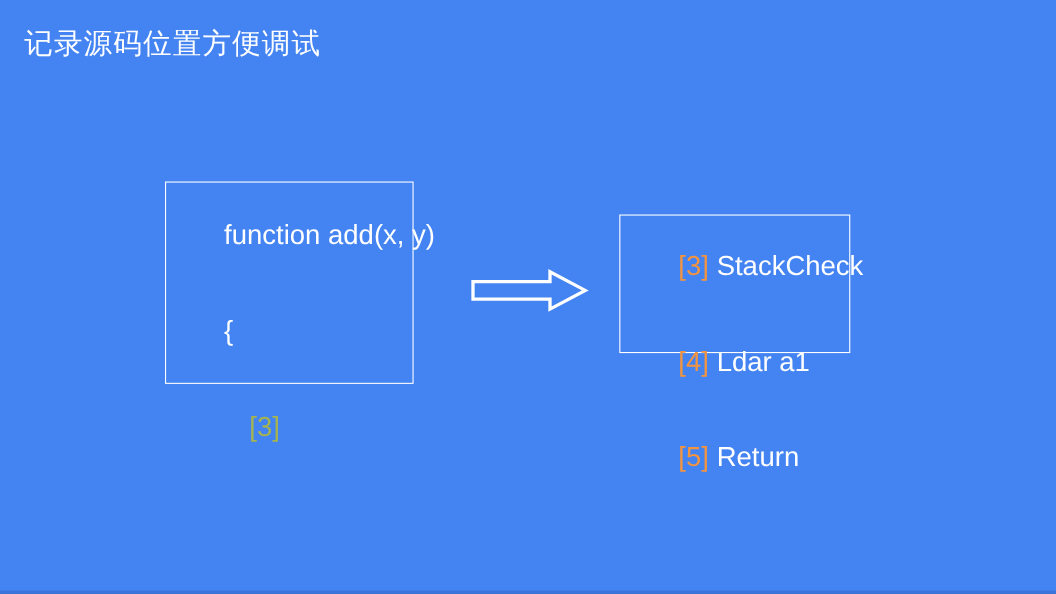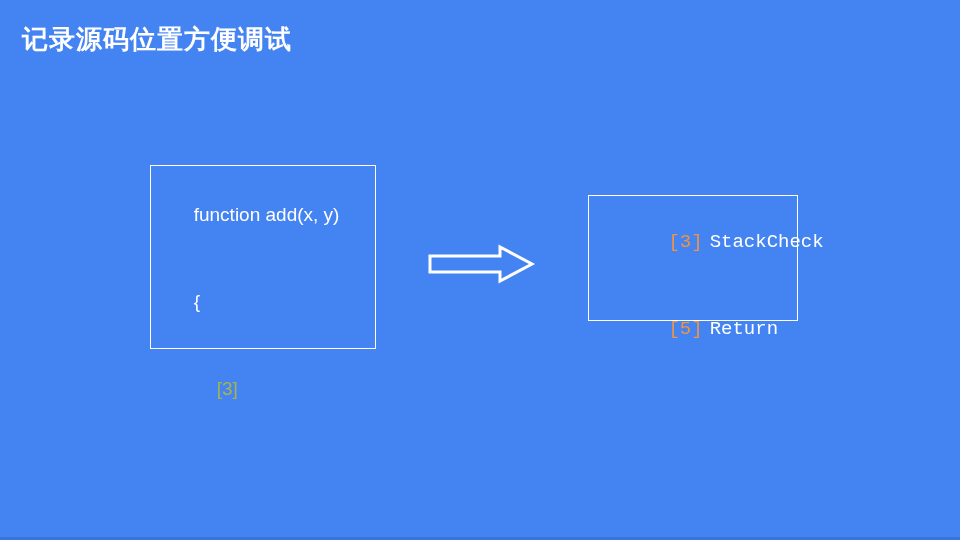--- a/index.html
+++ b/index.html
@@ -14,47 +14,46 @@
     background: var(--background, #4383f2);
     font-family: "Liberation Sans", sans-serif;
     overflow: hidden;
   }
   .slide-title {
     position: absolute;
     left: 22px;
     top: 22px;
     margin: 0;
     font-size: 26px;
-    font-weight: bold;
+    font-weight: normal;
     color: var(--text, #ffffff);
     letter-spacing: 1px;
     white-space: nowrap;
   }
   .code-box {
     position: absolute;
     box-sizing: border-box;
     border: 1.5px solid var(--text, #ffffff);
     color: var(--text, #ffffff);
-    font-size: 19px;
+    font-size: 25px;
     line-height: 29px;
   }
   .source-box {
     left: 150px;
     top: 165px;
     width: 226px;
     height: 184px;
     padding: 5px 0 0 11px;
   }
   .bytecode-box {
-    left: 588px;
+    left: 563px;
     top: 195px;
     width: 210px;
     height: 126px;
     padding: 3px 0 0 11px;
-    font-family: Liberation Mono, monospace;
   }
   .code-line {
     white-space: pre;
   }
   .code-line.indent {
     padding-left: 23px;
   }
   .line-num:not(:empty) {
     margin-right: 7px;
   }
@@ -105,19 +104,22 @@
 
   <svg class="arrow" viewBox="0 0 108 40" aria-hidden="true">
     <polygon points="2,12 72,12 72,3 104,20 72,37 72,28 2,28" fill="none" stroke="#ffffff" stroke-width="3" stroke-linejoin="miter"></polygon>
   </svg>
 
   <div class="code-box bytecode-box">
     <div class="code-line">
       <span class="line-num">[3]</span><span class="line-text">StackCheck</span>
     </div>
     <div class="code-line">
+      <span class="line-num">[4]</span><span class="line-text">Ldar a1</span>
+    </div>
+    <div class="code-line">
       <span class="line-num">[5]</span><span class="line-text">Return</span>
     </div>
   </div>
 
   <div class="bottom-strip"></div>
 
 </div>
 
 </body></html>

